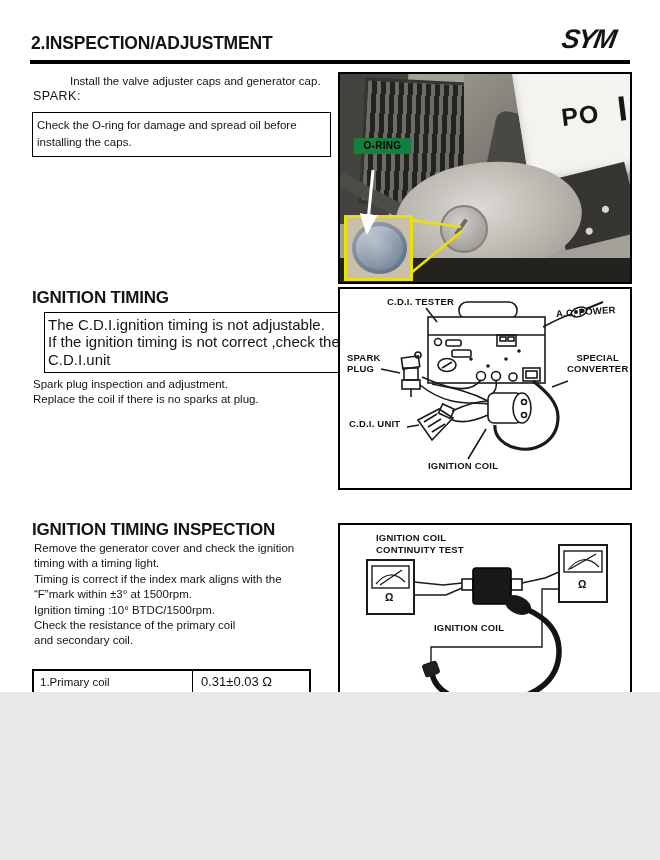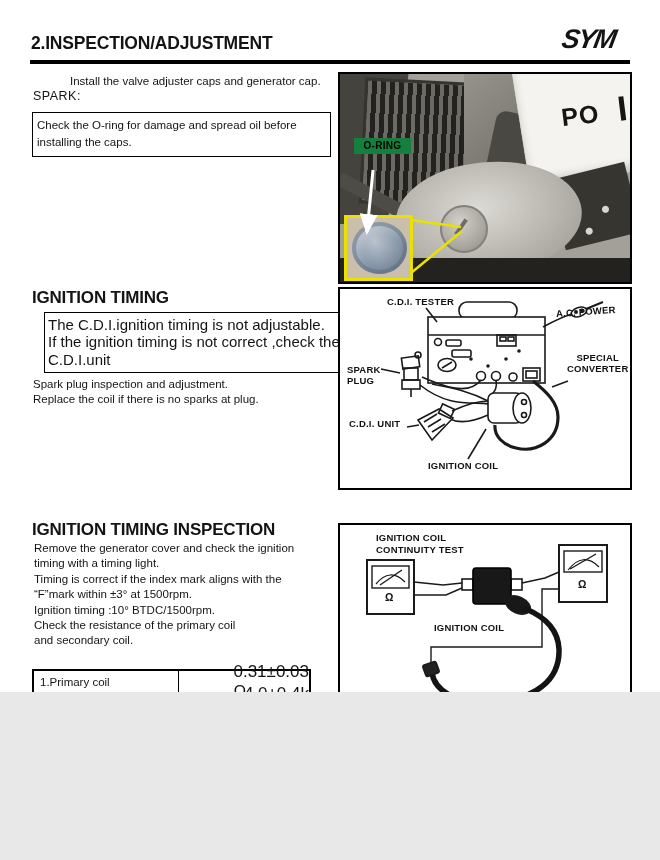--- a/index.html
+++ b/index.html
@@ -26,21 +26,21 @@
   .it-body{left:33px;top:377px;}
   .insp-head{left:32px;top:520px;}
   .insp-body{left:34px;top:541px;line-height:15.4px;}
 
   
   .spec-table{left:32px;top:669px;width:275px;border:2px solid #000;}
   .spec-row{display:flex;height:21px;align-items:center;}
   .spec-row + .spec-row{border-top:1.6px solid #000;}
   .spec-cell-label{width:152px;align-self:stretch;display:flex;align-items:center;
                    border-right:1.6px solid #000;padding-left:6px;font-size:11.5px;}
-  .spec-cell-value{flex:1;padding-left:8px;font-size:17px;margin-left:46px;}
+  .spec-cell-value{flex:1;padding-left:8px;font-size:13px;}
 
   
   .fig{border:2.5px solid #000;background:#fff;}
   .fig-label{position:absolute;font-size:9.5px;font-weight:bold;letter-spacing:0.2px;
              line-height:11px;white-space:pre-line;color:#111;}
 
   
   .photo{left:338px;top:72px;width:290px;height:208px;background:#a3a09a;overflow:hidden;border:2.5px solid #000;}
   .photo *{position:absolute;}
   .ph-dark-tl{left:-12px;top:0;width:70px;height:150px;background:#45433e;transform:skewX(-8deg);}
@@ -69,21 +69,21 @@
             box-shadow:inset 0 0 0 4px rgba(90,105,125,.45), inset 6px 8px 10px rgba(255,255,255,.35);}
   .ph-label{left:14px;top:64px;width:57px;height:16px;background:#15803d;text-align:center;
             font-size:10px;font-weight:bold;line-height:16px;letter-spacing:0.3px;color:#000;}
   .ph-svg{left:0;top:0;}
 
   
   .diag1{left:338px;top:287px;width:290px;height:199px;}
   .diag2{left:338px;top:523px;width:290px;height:209px;}
   .d1-tester{left:47px;top:7px;}
   .d1-ac{left:216px;top:17px;transform:rotate(-4deg);}
-  .d1-spark{left:7px;top:63px;margin-top:12px;}
+  .d1-spark{left:7px;top:63px;}
   .d1-conv{left:227px;top:63px;text-align:center;}
   .d1-cdi{left:9px;top:129px;}
   .d1-coil{left:88px;top:171px;}
   .d2-title{left:36px;top:7px;line-height:11.5px;}
   .d2-coil-label{left:94px;top:97px;}
   .d2-ohm{position:absolute;font-size:10.5px;font-weight:bold;color:#111;}
   .d2-ohm-left{left:45px;top:66px;}
   .d2-ohm-right{left:238px;top:53px;}
 </style>
 </head>

